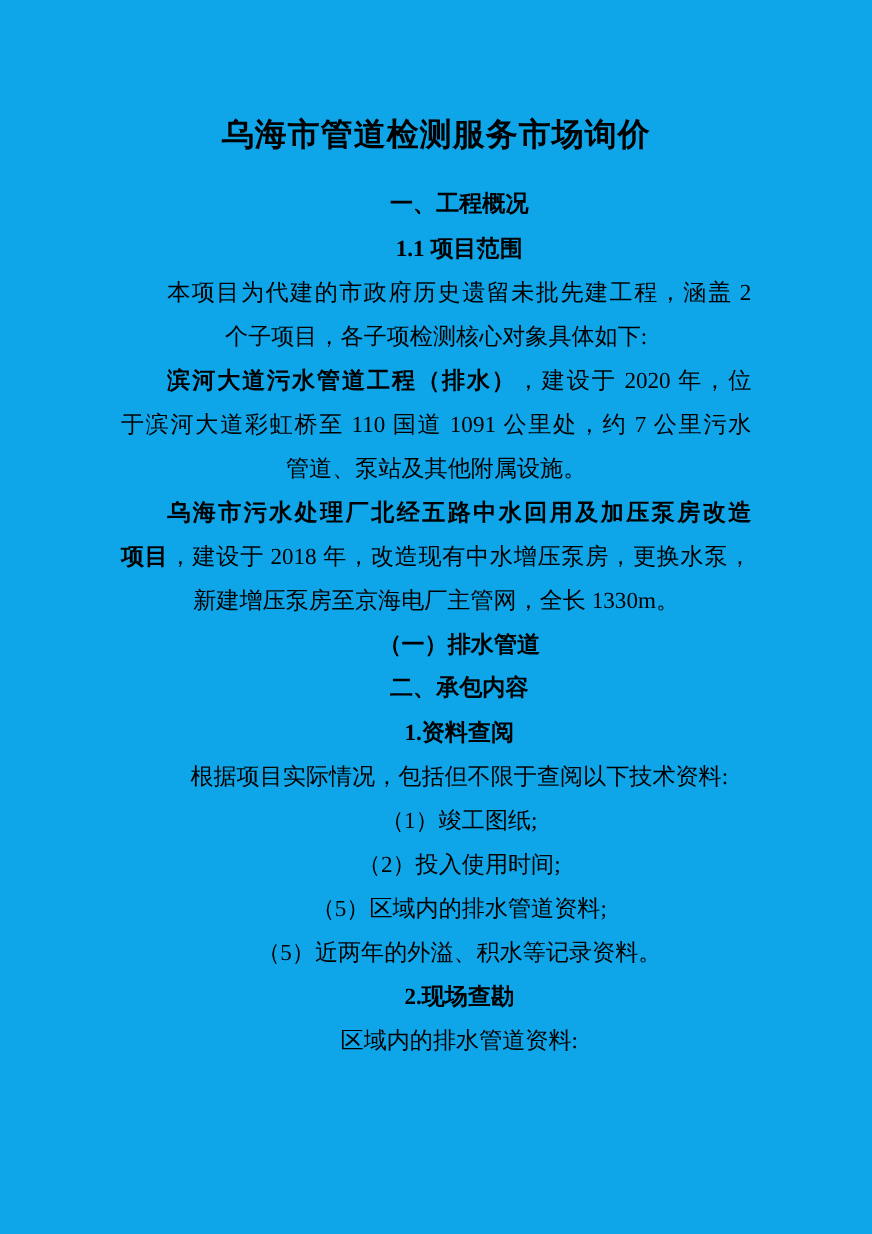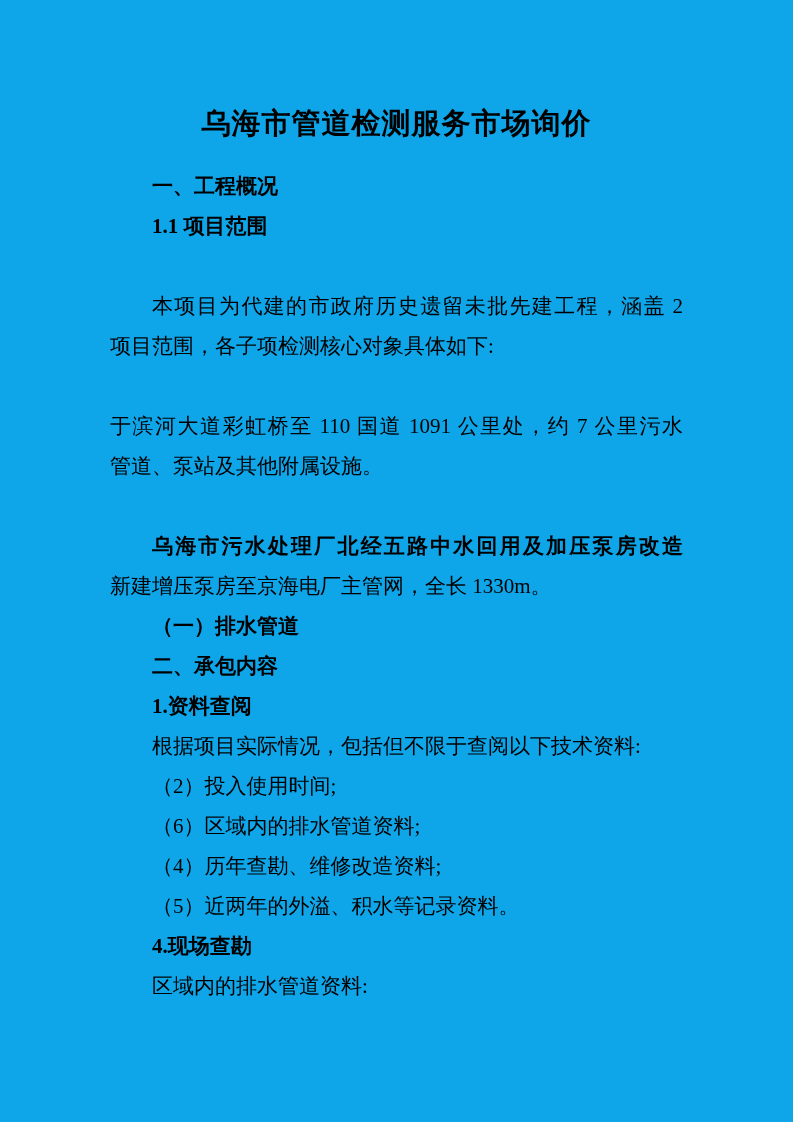--- a/index.html
+++ b/index.html
@@ -29,29 +29,28 @@
   }
   .doc-body {
     margin: 19px 110px 0 110px;
     width: 573px;
   }
   .line {
     height: 40px;
     line-height: 40px;
     font-size: 21px;
     white-space: nowrap;
-    text-align: left;
+    text-align: center;
   }
   .line.indent {
     text-indent: 42px;
   }
   .line.justify {
     text-align: justify;
     text-align-last: justify;
-    margin-top: 40px;
   }
   .line.h-sans {
     font-family: "Liberation Sans", sans-serif;
     font-weight: bold;
   }
   .line.h-bold {
     font-weight: bold;
   }
   .bold {
     font-weight: bold;
@@ -59,29 +58,31 @@
 </style>
 </head>
 <body>
 
 <div class="page">
   <div class="doc-title">乌海市管道检测服务市场询价</div>
   <div class="doc-body">
       <div class="line h-sans indent"><span>一、工程概况</span></div>
       <div class="line h-bold indent"><span class="bold">1.1 项目范围</span></div>
       <div class="line indent justify"><span>本项目为代建的市政府历史遗留未批先建工程，涵盖 2</span></div>
-      <div class="line"><span>项目范围，各子项检测核心对象具体如下:</span></div>
+      <div class="line"><span>个子项目，各子项检测核心对象具体如下:</span></div>
+      <div class="line indent justify"><span class="bold">滨河大道污水管道工程（排水）</span><span>，建设于 2020 年，位</span></div>
       <div class="line justify"><span>于滨河大道彩虹桥至 110 国道 1091 公里处，约 7 公里污水</span></div>
       <div class="line"><span>管道、泵站及其他附属设施。</span></div>
       <div class="line indent justify"><span class="bold">乌海市污水处理厂北经五路中水回用及加压泵房改造</span></div>
+      <div class="line justify"><span class="bold">项目</span><span>，建设于 2018 年，改造现有中水增压泵房，更换水泵，</span></div>
       <div class="line"><span>新建增压泵房至京海电厂主管网，全长 1330m。</span></div>
       <div class="line h-bold indent"><span class="bold">（一）排水管道</span></div>
       <div class="line h-sans indent"><span>二、承包内容</span></div>
       <div class="line h-bold indent"><span class="bold">1.资料查阅</span></div>
       <div class="line indent"><span>根据项目实际情况，包括但不限于查阅以下技术资料:</span></div>
+      <div class="line indent"><span>（1）竣工图纸;</span></div>
       <div class="line indent"><span>（2）投入使用时间;</span></div>
-      <div class="line indent"><span>（6）区域内的排水管道资料;</span></div>
-      <div class="line indent"><span>（4）历年查勘、维修改造资料;</span></div>
+      <div class="line indent"><span>（5）区域内的排水管道资料;</span></div>
       <div class="line indent"><span>（5）近两年的外溢、积水等记录资料。</span></div>
-      <div class="line h-bold indent"><span class="bold">4.现场查勘</span></div>
+      <div class="line h-bold indent"><span class="bold">2.现场查勘</span></div>
       <div class="line indent"><span>区域内的排水管道资料:</span></div>
     </div>
 </div>
 
 </body></html>

